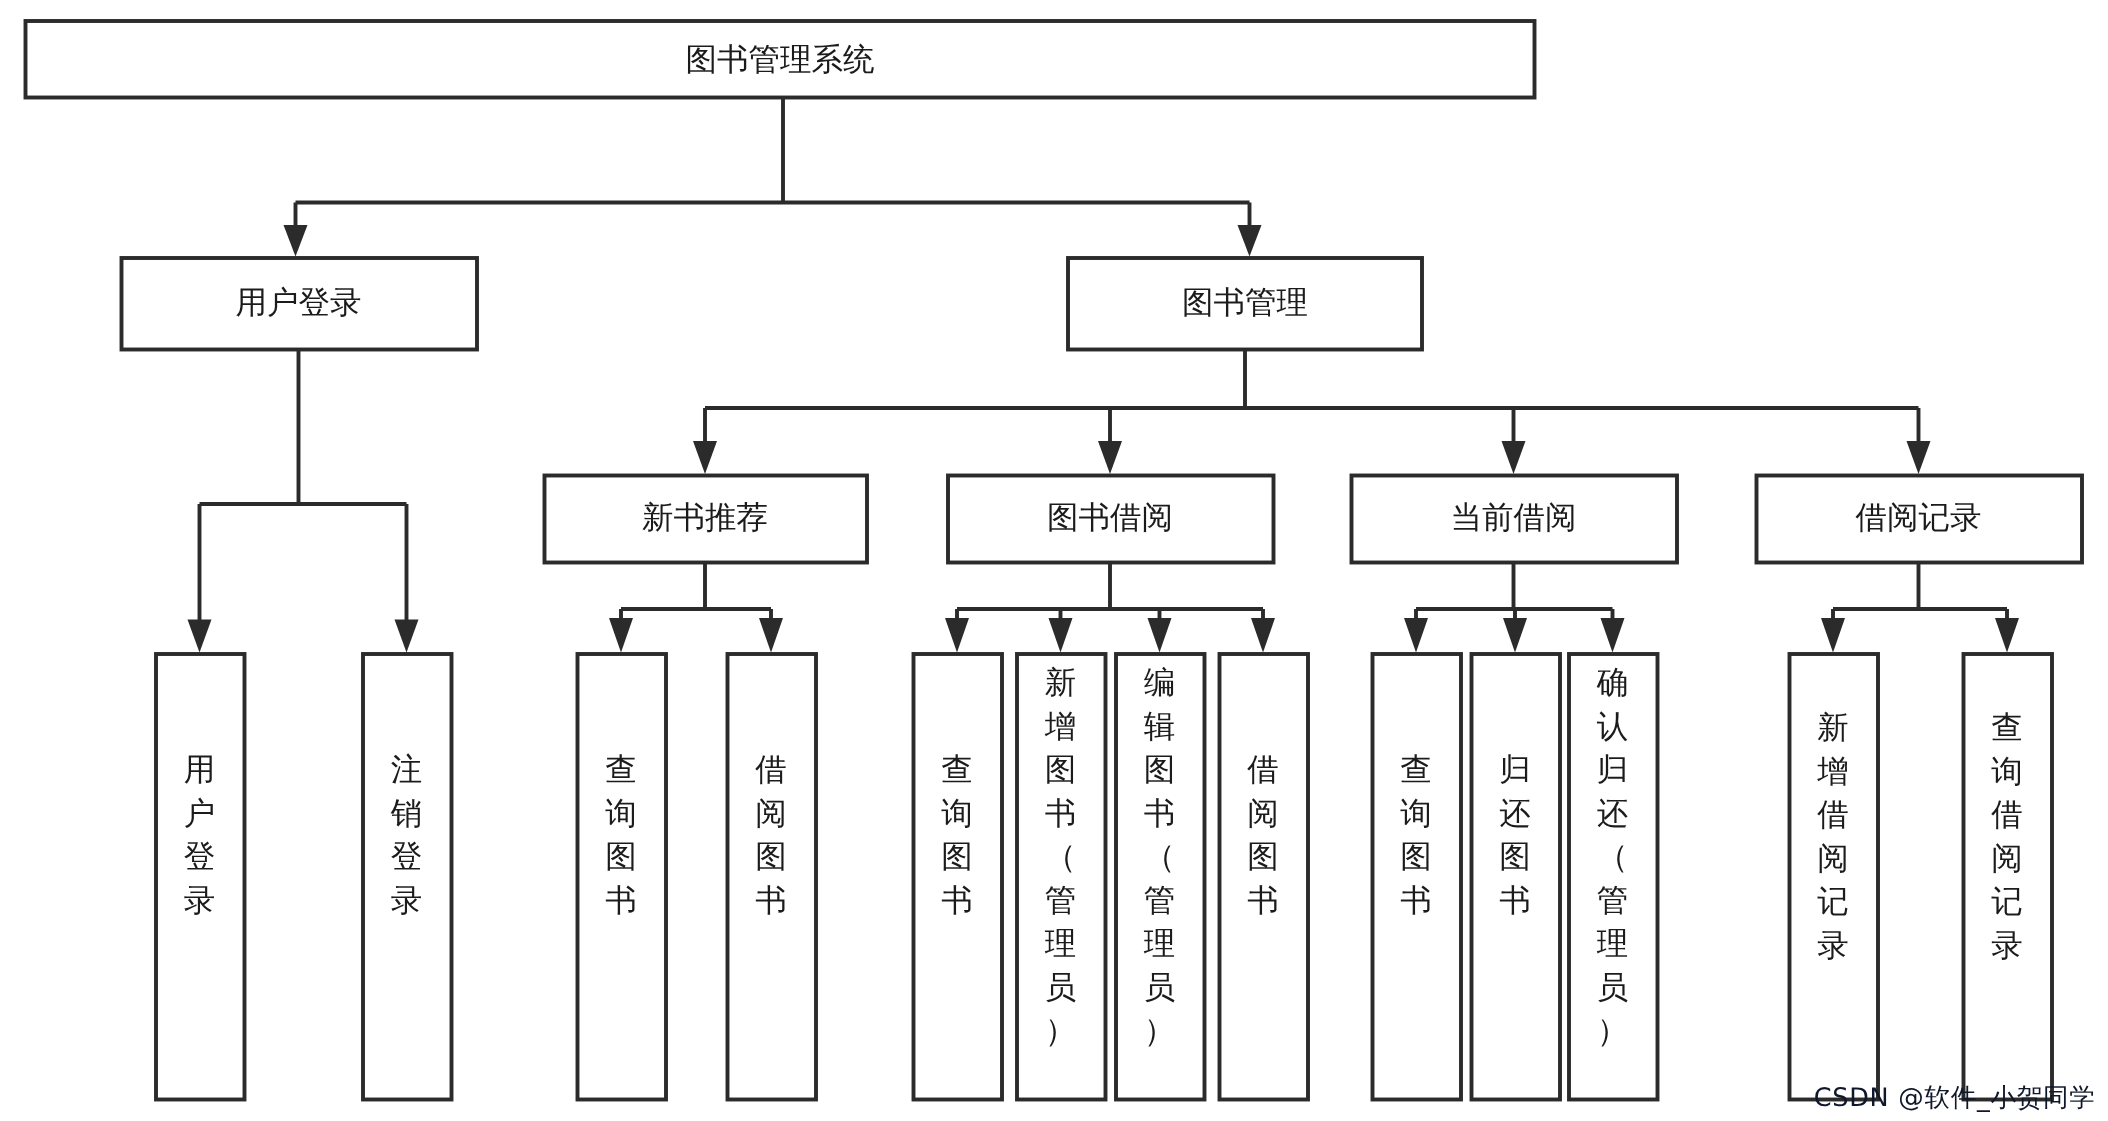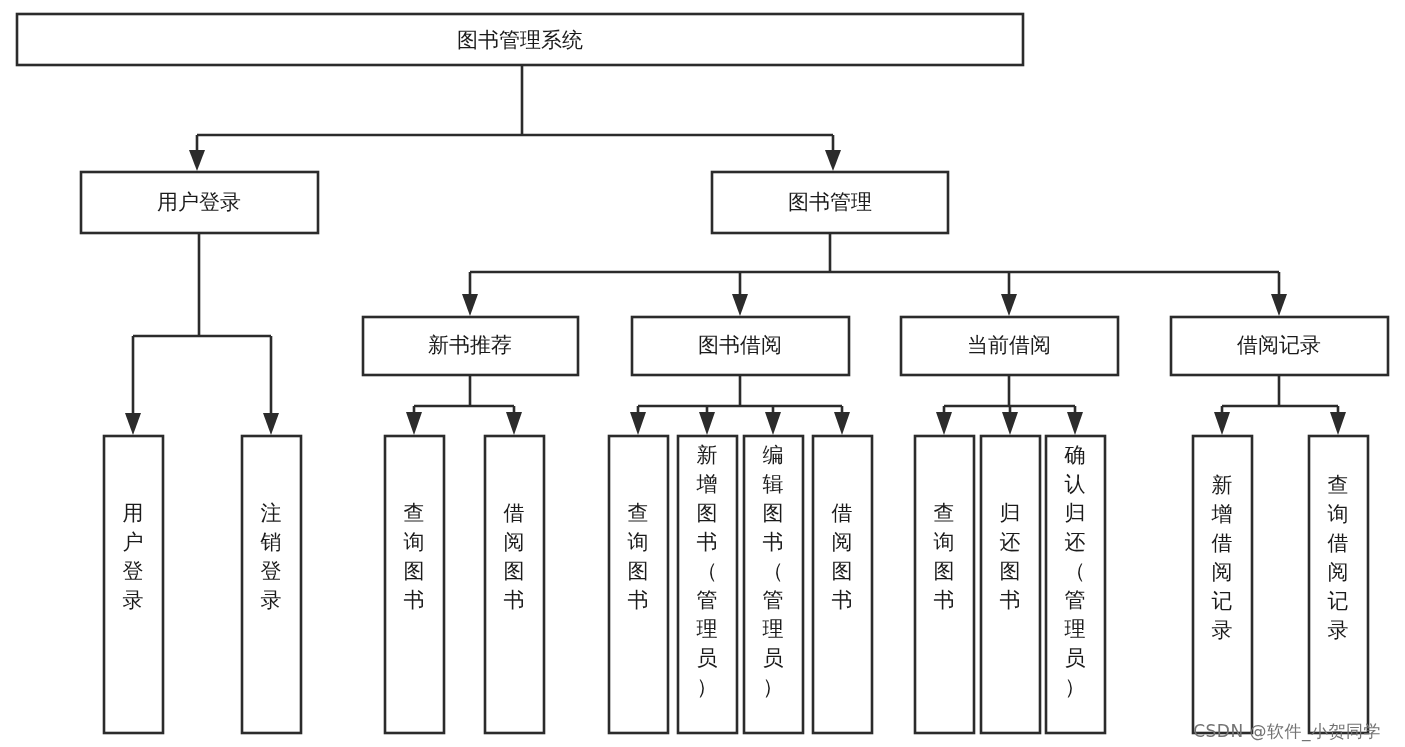--- a/index.html
+++ b/index.html
@@ -50,25 +50,25 @@
     white-space: pre;
   }
   .node-label-v {
     font-family: "DejaVu Sans", "Liberation Sans", sans-serif;
     font-size: 21px;
     fill: #1b1b1b;
     text-anchor: middle;
   }
   .watermark {
     position: absolute;
-    right: 24px;
+    right: 8px;
     bottom: 4px;
     font-family: "DejaVu Sans", "Liberation Sans", sans-serif;
     font-size: 17px;
-    color: #737373;
+    color: #0f172a;
     letter-spacing: 0.5px;
     user-select: none;
     white-space: nowrap;
   }
 </style>
 </head>
 <body>
 
 <div id="diagram-root">
 

